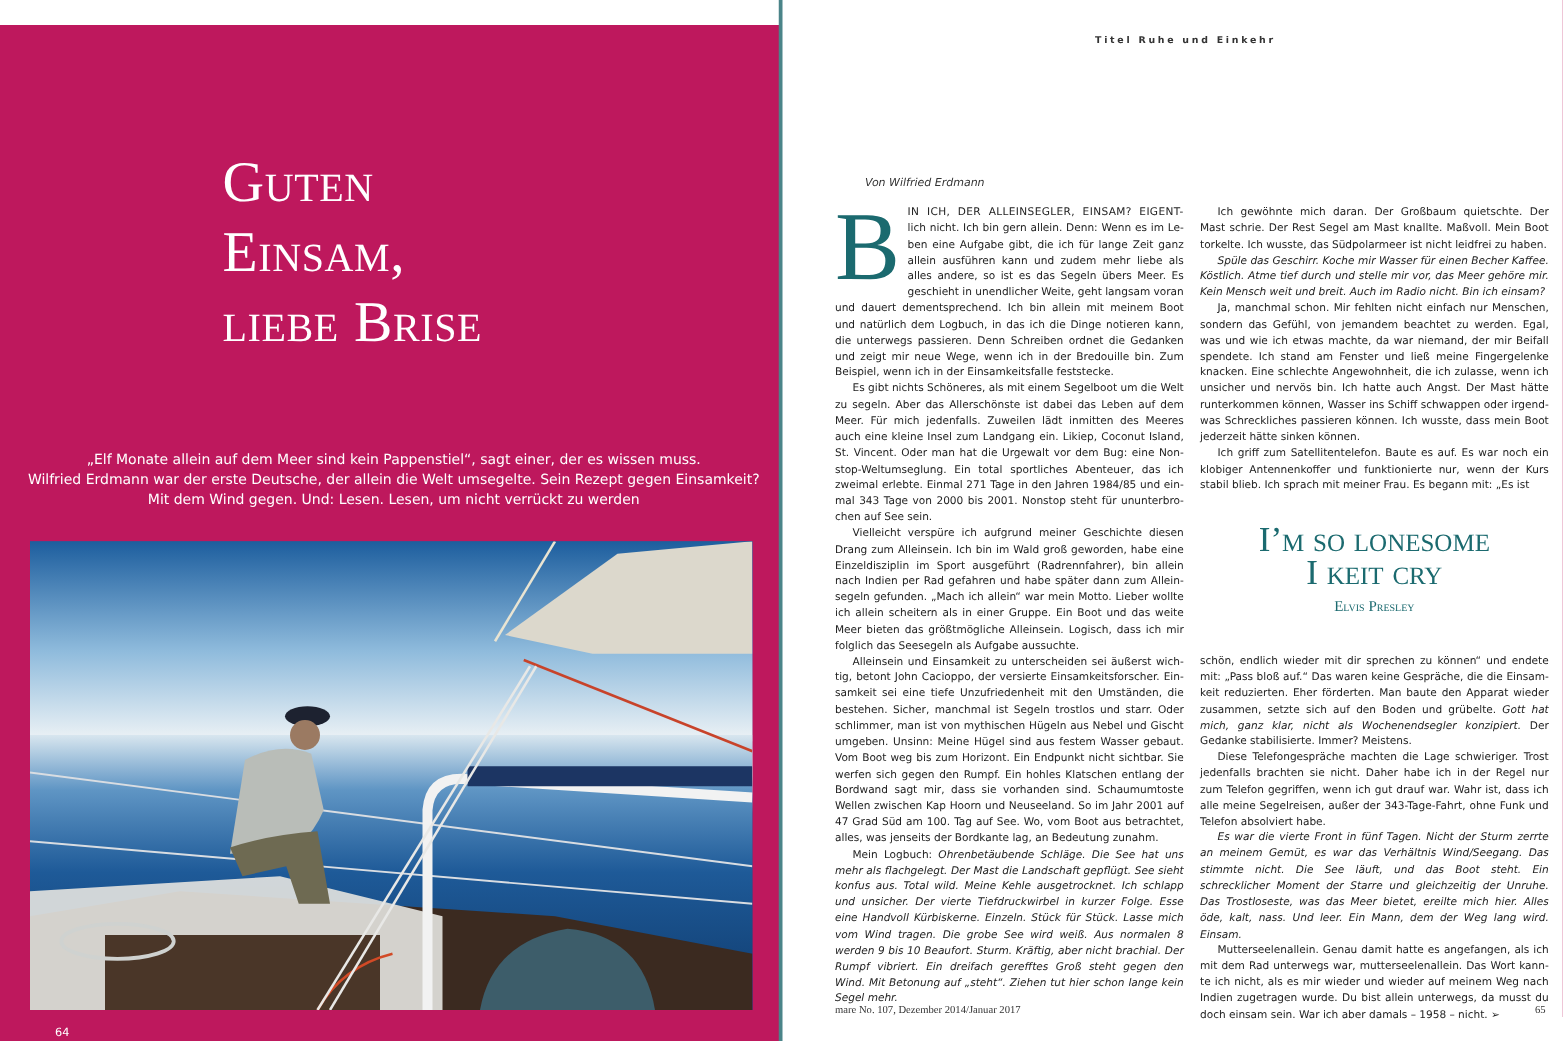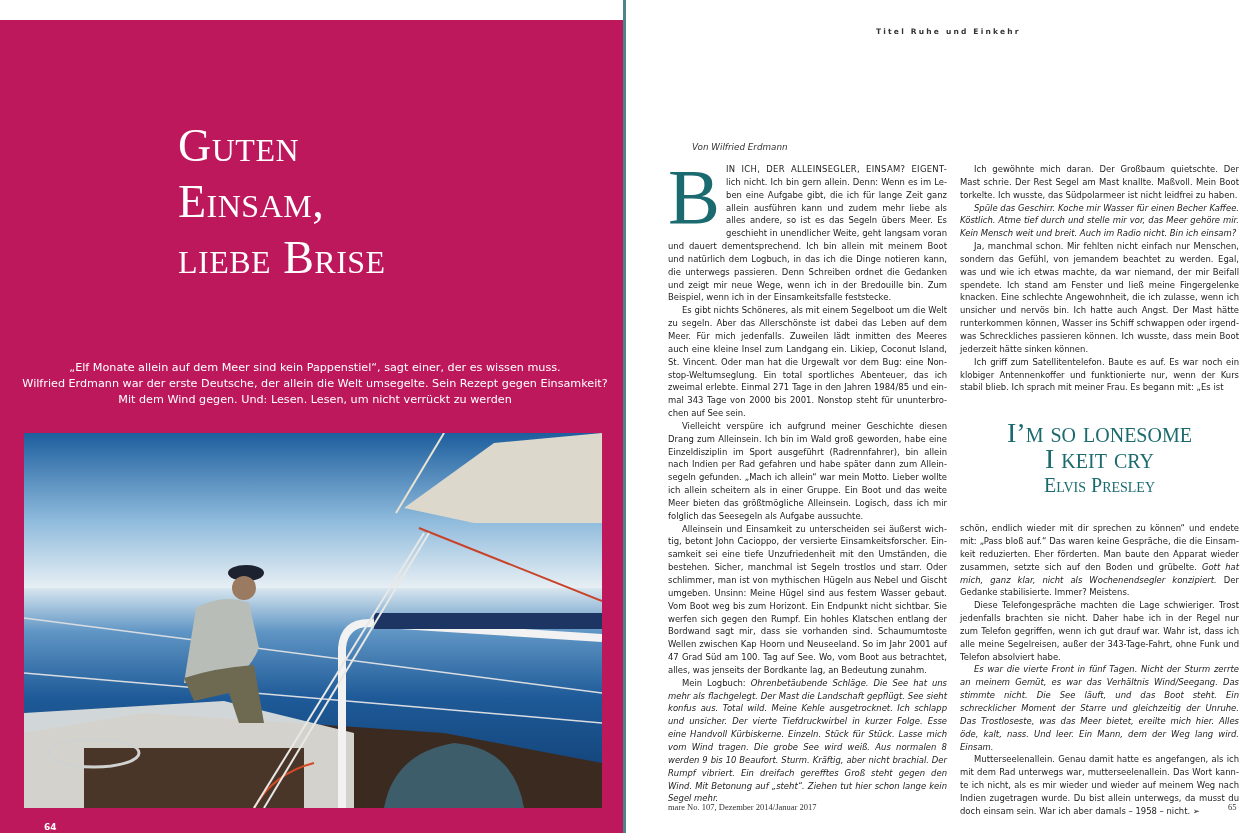--- a/index.html
+++ b/index.html
@@ -27,21 +27,21 @@
     color: #ffffff; font-family: "DejaVu Sans", sans-serif;
     font-size: 11.2px; line-height: 16px; text-align: center;
   }
   .photo {
     position: absolute; left: 24px; top: 413px; width: 578px; height: 375px;
     overflow: hidden;
     background: linear-gradient(180deg, #1f5f9c 0%, #4d88bf 18%, #a9c9e0 38%, #e6eef3 50%, #2a6aa6 58%, #164f8c 75%, #0f3e72 100%);
   }
   .page-num-left {
     position: absolute; left: 44px; top: 802px; color: #ffffff;
-    font-family: "DejaVu Sans", sans-serif; font-size: 9px; font-weight: bold;
+    font-family: "DejaVu Sans", sans-serif; font-size: 9px; font-weight: normal;
   }
 
   
   .running-head {
     position: absolute; left: 876px; top: 27px; font-family: "DejaVu Sans", sans-serif;
     font-size: 7.5px; font-weight: bold; letter-spacing: 2.2px; color: #333;
   }
   .byline {
     position: absolute; left: 668px; top: 142px; font-family: "DejaVu Sans", sans-serif;
     font-size: 8.8px; font-style: italic; color: #333; margin-left: 24px;
@@ -59,21 +59,21 @@
   .dropcap {
     float: left; font-family: "Liberation Serif", serif; font-size: 78px; line-height: 60px;
     color: #1b6a6f; margin: 4px 6px 0 0; height: 62px;
   }
   .leadcaps { text-transform: uppercase; letter-spacing: 0.3px; }
   .pullquote {
     margin: 26px 0 26px 0; text-align: center; color: #1b6a6f;
     font-family: "Liberation Serif", serif; font-variant: small-caps;
   }
   .pq-line { font-size: 28px; line-height: 26px; }
-  .pq-author { font-size: 20px; line-height: 22px; margin-top: 2px; }
+  .pq-author { font-size: 12px; line-height: 22px; margin-top: 2px; }
   .footer-left {
     position: absolute; left: 668px; top: 802px; font-family: "Liberation Serif", serif;
     font-size: 8.5px; color: #333;
   }
   .page-num-right {
     position: absolute; left: 1228px; top: 802px; font-family: "Liberation Serif", serif;
     font-size: 8.5px; color: #333;
   }
 </style>
 </head>

